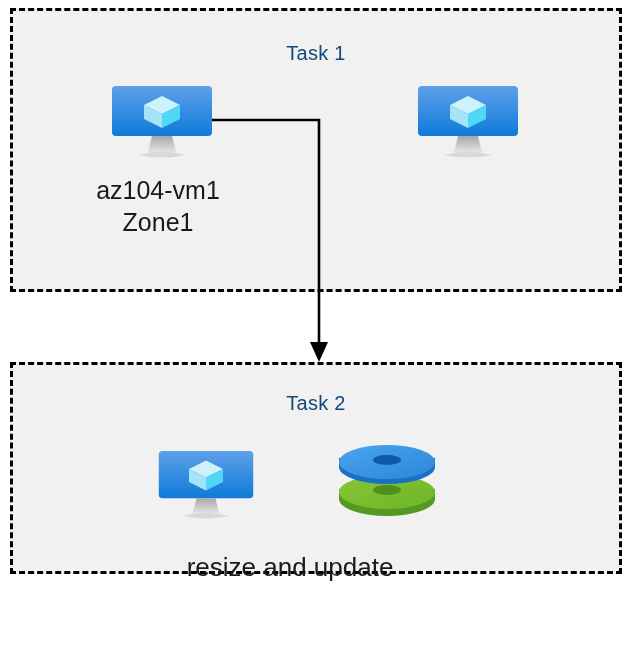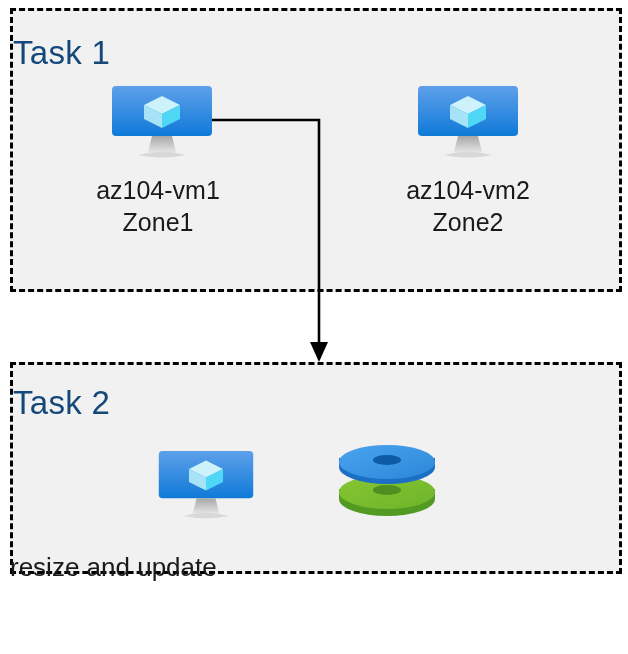--- a/index.html
+++ b/index.html
@@ -39,22 +39,23 @@
   #task2-box {
     left: 10px;
     top: 362px;
     width: 612px;
     height: 212px;
   }
 
   .task-title {
     position: absolute;
     width: 100%;
+    text-align: center;
     color: #14487a;
-    font-size: 33px;
+    font-size: 20px;
     line-height: 32px;
     letter-spacing: 0.3px;
     font-family: "Liberation Sans", sans-serif;
   }
   #task1-title { top: 26px; }
   #task2-title { top: 22px; }
 
   
   .vm-icon {
     position: absolute;
@@ -71,21 +72,21 @@
     font-family: "Liberation Sans", sans-serif;
   }
   #vm1-label { left: 38px;  top: 174px; width: 240px; }
   #vm2-label { left: 348px; top: 174px; width: 240px; }
 
   #task2-caption {
     position: absolute;
     left: 10px;
     top: 550px;
     width: 560px;
-    text-align: left;
+    text-align: center;
     color: #1a1a1a;
     font-size: 26px;
     line-height: 34px;
     font-family: "Liberation Sans", sans-serif;
   }
 
   
   #connector {
     position: absolute;
     left: 0; top: 0;
@@ -144,22 +145,20 @@
     <rect x="4" y="4" width="100" height="50" rx="4" fill="url(#monGrad2)"></rect>
     <path d="M44 54 h20 l4 16 h-28 z" fill="url(#standGrad2)"></path>
     <path d="M30 73 q24 -7 48 0 q-24 5 -48 0 z" fill="#d8d8d8"></path>
     <g>
       <path d="M54 14 L72 23 L54 32 L36 23 Z" fill="#cdf2fb"></path>
       <path d="M36 23 L54 32 L54 46 L36 37 Z" fill="#a6e3f6"></path>
       <path d="M72 23 L54 32 L54 46 L72 37 Z" fill="#4fd8f5"></path>
     </g>
   </svg>
 
-  <div class="node-label" id="vm2-label">az104-vm2
-Zone2</div>
 
   <div class="task-box" id="task2-box">
     <div class="task-title" id="task2-title">Task 2</div>
   </div>
 
   <svg class="vm-icon" style="left:155px; top:447px;" width="102" height="74" viewBox="0 0 108 78">
     <defs>
       <linearGradient id="monGrad3" x1="0" y1="0" x2="0" y2="1">
         <stop offset="0" stop-color="#5ea0ea"></stop>
         <stop offset="1" stop-color="#0f7ad8"></stop>

